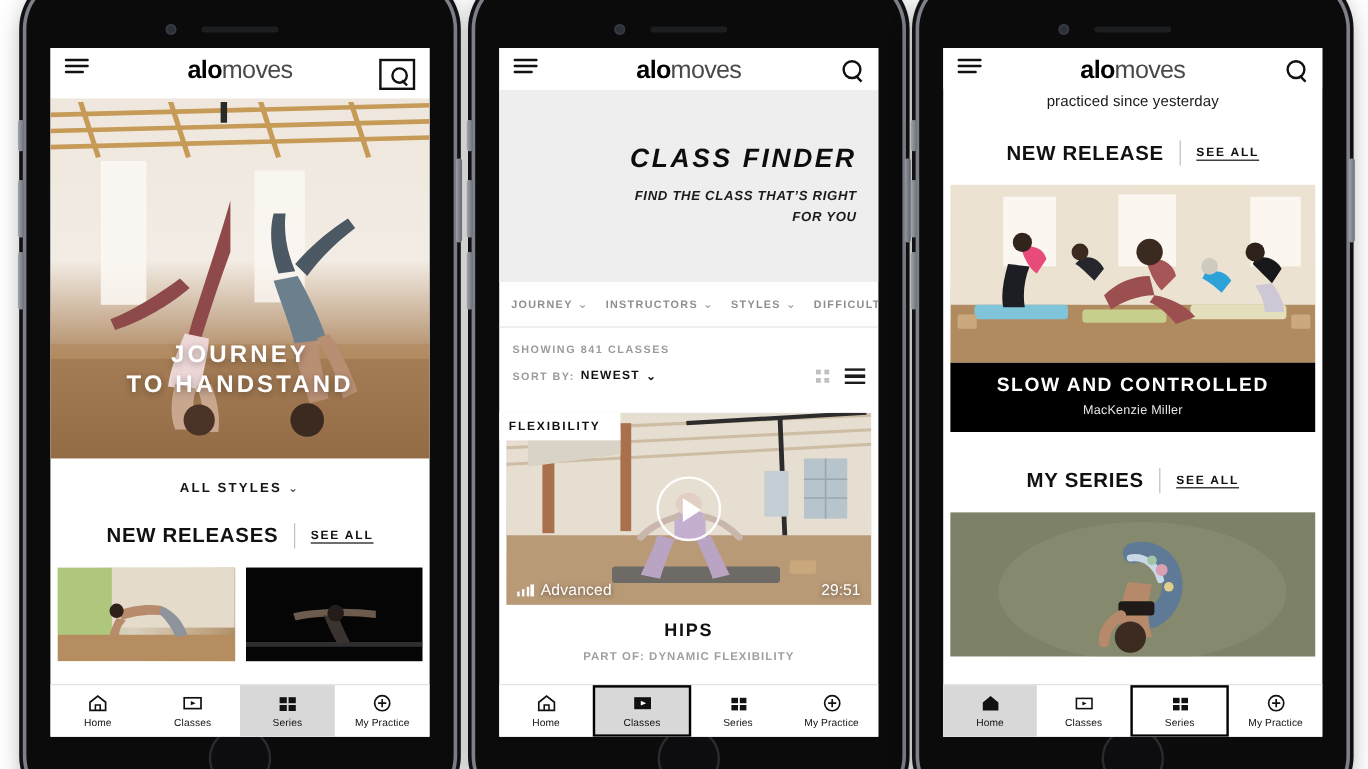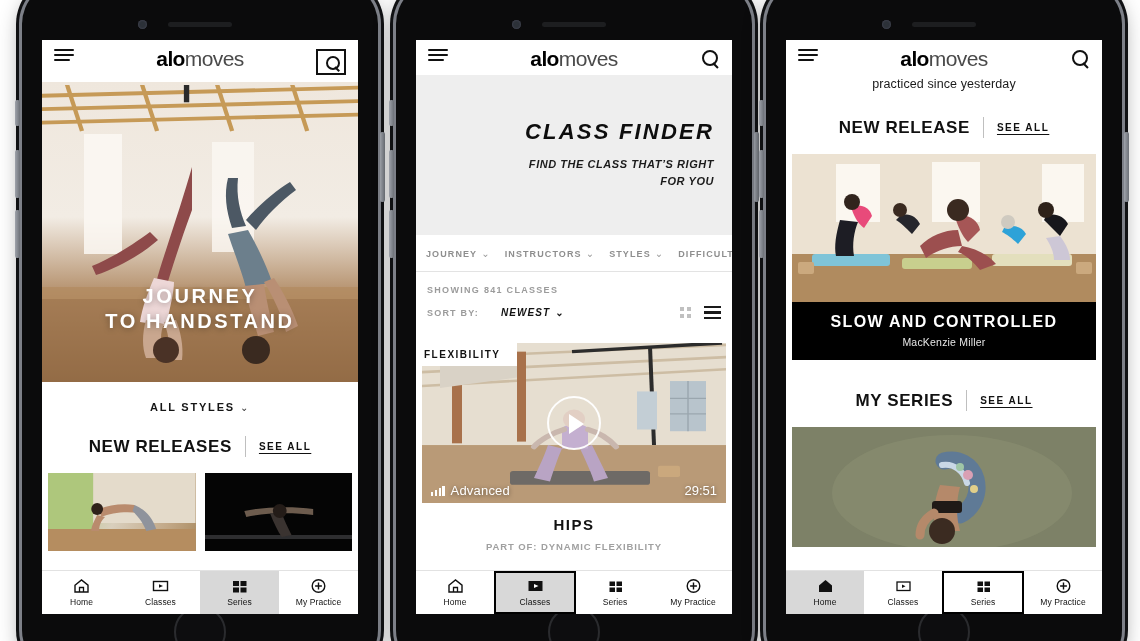--- a/index.html
+++ b/index.html
@@ -205,21 +205,21 @@
   .filter .caret { color: #9a9a9a; margin-left: 4px; }
   .showing {
     padding: 13px 11px 0 11px;
     font-size: 9px; font-weight: 600; letter-spacing: 1.3px; color: #9b9b9b;
   }
   .sortrow {
     display: flex; align-items: center;
     padding: 11px 11px 10px 11px;
   }
   .sort-lbl { font-size: 9px; font-weight: 600; letter-spacing: 1.2px; color: #9b9b9b; }
-  .sort-val { font-size: 10px; font-weight: 800; letter-spacing: 1.1px; color: #121212; margin-left: 22px; font-style: italic; }
+  .sort-val { font-size: 10px; font-weight: 800; letter-spacing: 1.1px; color: #121212; margin-left: 5px; }
   .view-icons { margin-left: auto; display: flex; align-items: center; gap: 13px; }
   .grid-ico { display: grid; grid-template-columns: 4px 4px; grid-template-rows: 4px 4px; gap: 3px; cursor: pointer; }
   .grid-ico span { background: #c0c0c0; display: block; }
   .list-ico { display: flex; flex-direction: column; gap: 3px; cursor: pointer; }
   .list-ico i { display: block; width: 17px; height: 2.4px; background: #1a1a1a; }
 
   .vid-wrap { position: relative; }
   .vid-tag {
     position: absolute; left: 0; top: 0; z-index: 4;
     background: #fff; padding: 6px 16px 6px 8px;

